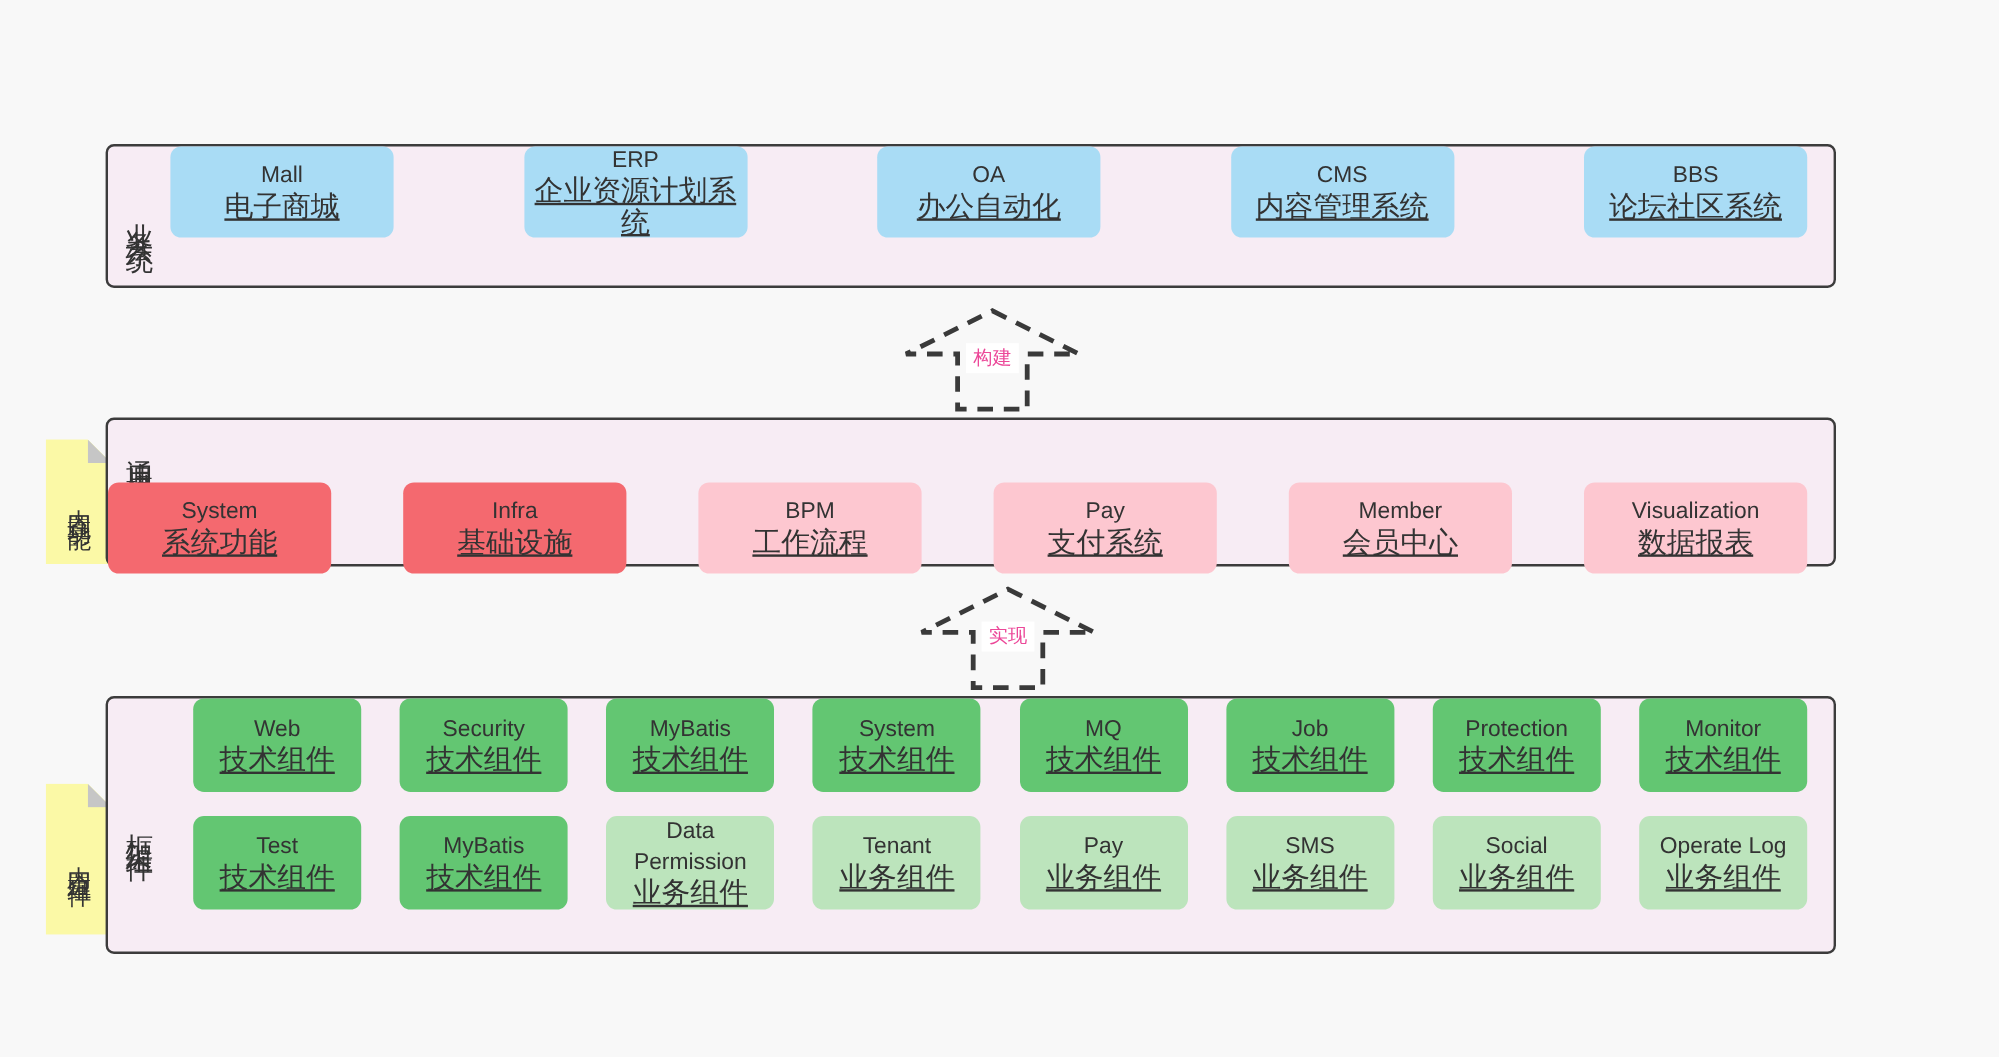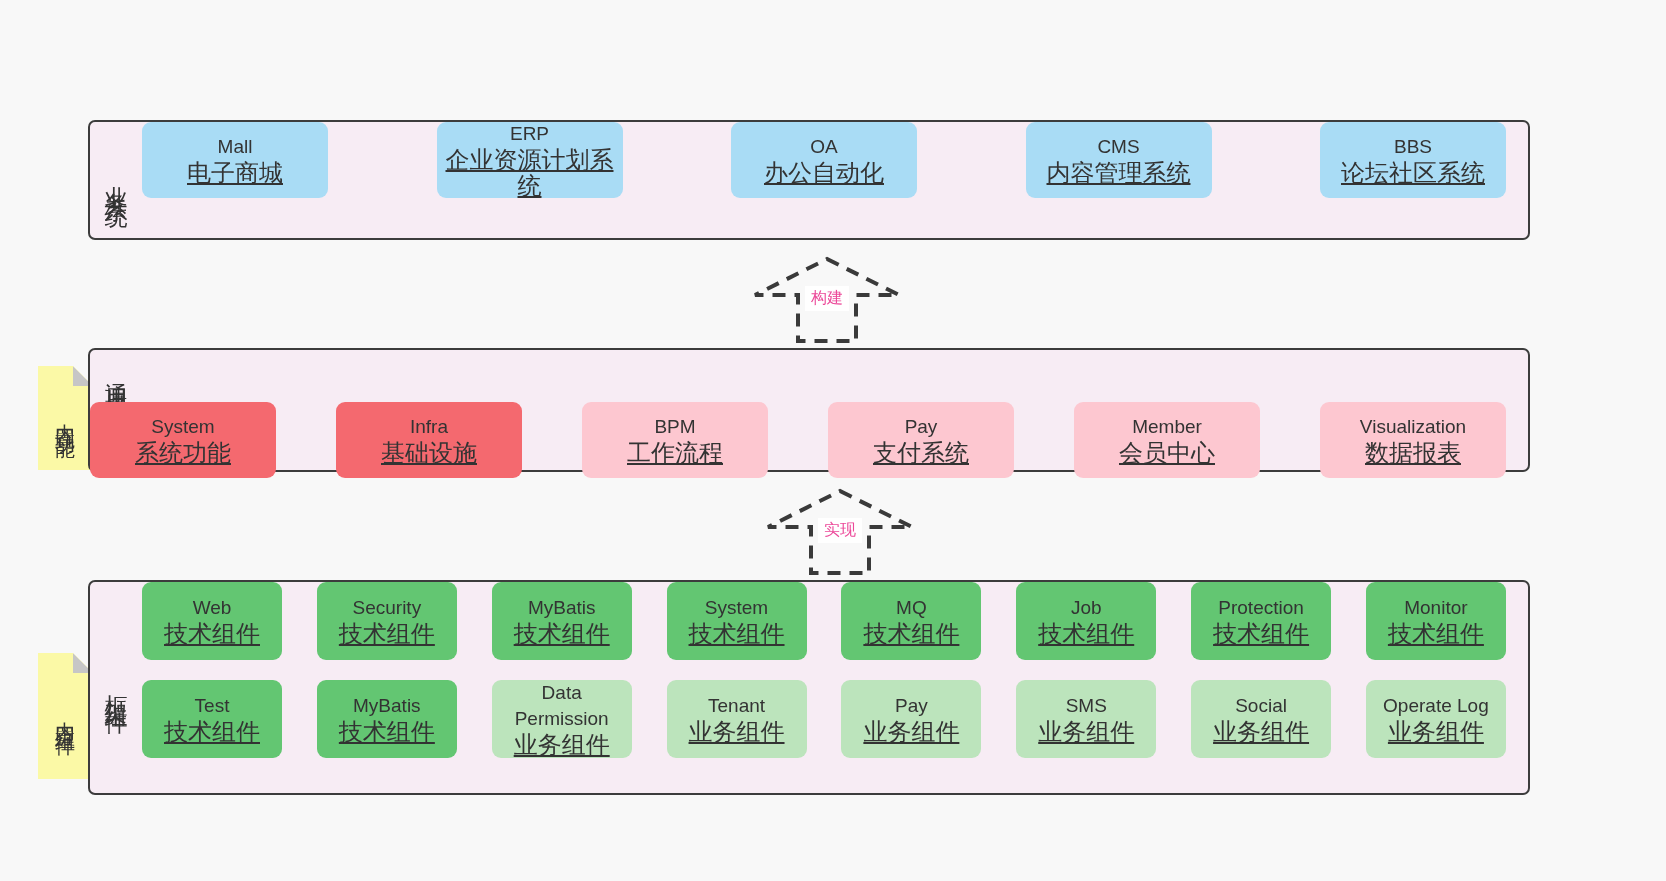--- a/index.html
+++ b/index.html
@@ -74,21 +74,21 @@
     position:absolute;left:50%;top:32px;transform:translateX(-50%);
     background:#ffffff;
     font-size:16px;color:#ec4899;
     padding:2px 6px;
     white-space:nowrap;
   }
 
   
   #panel-business{top:120px;height:120px;}
   #panel-modules{top:348px;height:124px;flex-direction:column;}
-  #panel-components{top:580px;height:215px;}
+  #panel-components{top:580px;height:215px;gap:19px;}
   #note-modules{top:366px;height:104px;}
   #note-components{top:653px;height:126px;}
   #arrow-build{left:750px;top:254px;}
   #arrow-implement{left:763px;top:486px;}
 </style>
 </head>
 <body>
 
 <div id="stage">
 

